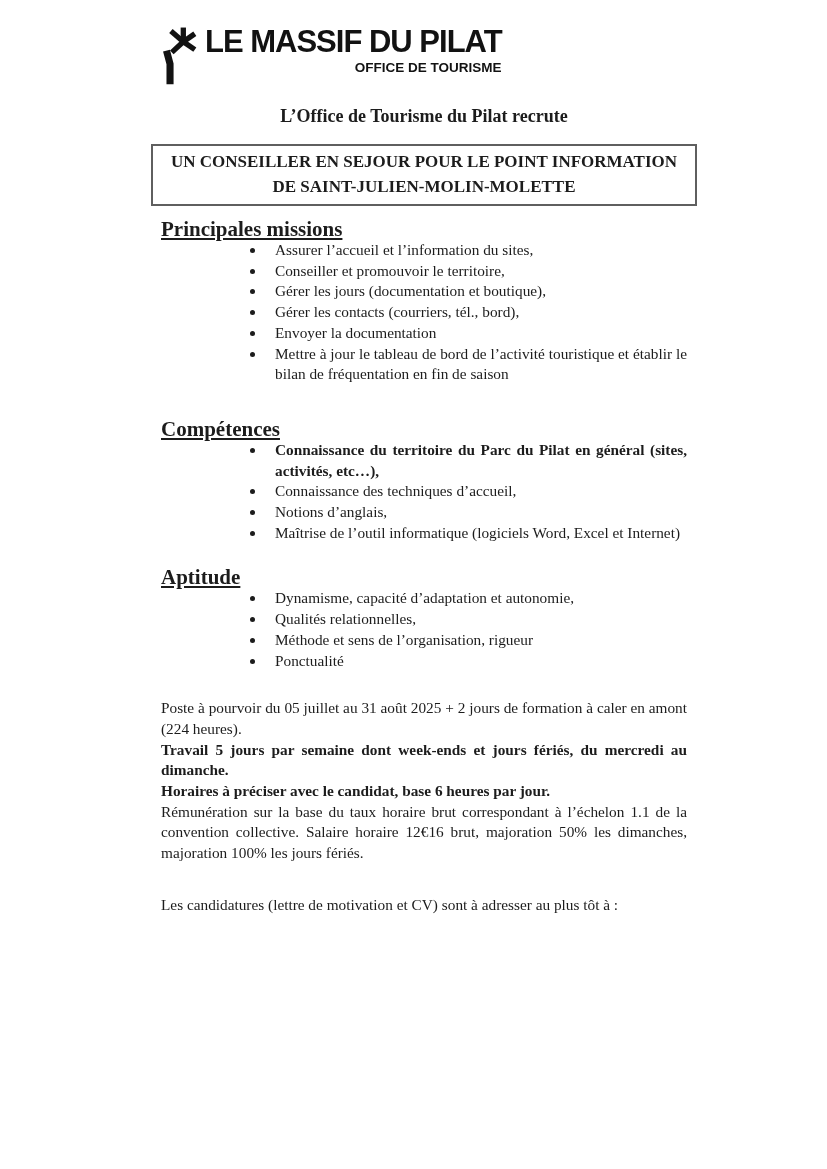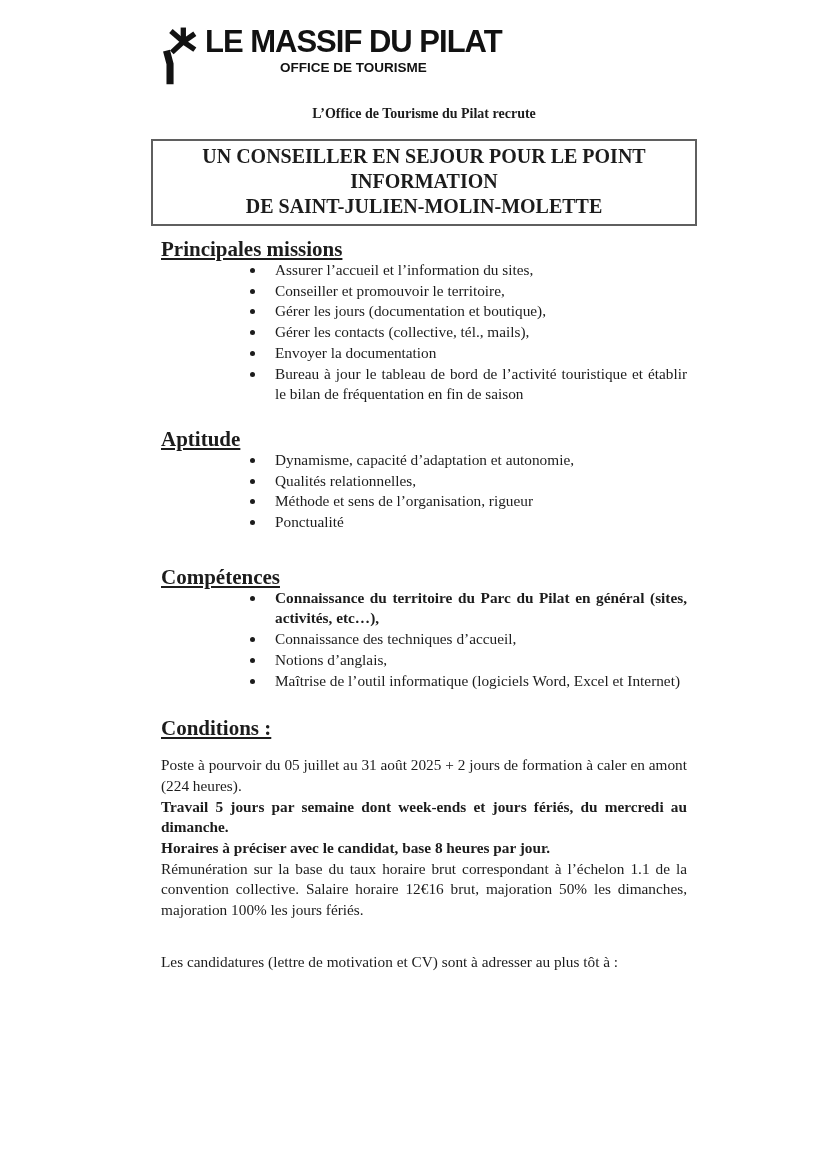--- a/index.html
+++ b/index.html
@@ -39,48 +39,48 @@
     letter-spacing:-1px;
     color:#121212;
     white-space:nowrap;
   }
   .logo-subtitle{
     font-family:"Liberation Sans","DejaVu Sans",sans-serif;
     font-weight:700;
     font-size:13.5px;
     letter-spacing:0px;
     color:#121212;
-    text-align:center;
+    text-align:right;
     margin-top:-2px;
   }
   
   .frame{
     border:2px solid var(--border);
     text-align:center;
   }
   .banner-box{
     margin-top:21px;
     padding:3px 0 4px;
   }
   .banner-text{
     font-weight:700;
     font-size:16.5px;
     text-decoration:underline;
   }
   .intro{
     margin-top:20px;
     text-align:center;
-    font-size:14px;
+    font-size:18px;
     font-weight:700;
   }
   .position-box{
     margin-top:17px;
     padding:3px 0 5px;
     font-weight:700;
-    font-size:20px;
+    font-size:17px;
     line-height:25px;
   }
   
   .content{margin:0 10px;}
   h2.sec{
     font-size:21px;
     font-weight:700;
     text-decoration:underline;
     line-height:20px;
   }
@@ -148,52 +148,51 @@
     <div>UN CONSEILLER EN SEJOUR POUR LE POINT INFORMATION</div>
     <div>DE SAINT-JULIEN-MOLIN-MOLETTE</div>
   </div>
 
   <section class="content sec-missions">
     <h2 class="sec">Principales missions</h2>
     <ul class="blist">
       <li>Assurer l’accueil et l’information du sites,</li>
       <li>Conseiller et promouvoir le territoire,</li>
       <li>Gérer les jours (documentation et boutique),</li>
-      <li>Gérer les contacts (collective, tél., mails),</li>
+      <li>Gérer les contacts (courriers, tél., bord),</li>
       <li>Envoyer la documentation</li>
-      <li class="justify">Bureau à jour le tableau de bord de l’activité touristique et établir le bilan de fréquentation en fin de saison</li>
+      <li class="justify">Mettre à jour le tableau de bord de l’activité touristique et établir le bilan de fréquentation en fin de saison</li>
     </ul>
   </section>
 
+
+  <section class="content sec-competences">
+    <h2 class="sec">Compétences</h2>
+    <ul class="blist">
+      <li class="bold justify">Connaissance du territoire du Parc du Pilat en général (sites, activités, etc…),</li>
+      <li>Connaissance des techniques d’accueil,</li>
+      <li>Notions d’anglais,</li>
+      <li>Maîtrise de l’outil informatique (logiciels Word, Excel et Internet)</li>
+    </ul>
+  </section>
 
   <section class="content sec-aptitude">
     <h2 class="sec">Aptitude</h2>
     <ul class="blist">
       <li>Dynamisme, capacité d’adaptation et autonomie,</li>
       <li>Qualités relationnelles,</li>
       <li>Méthode et sens de l’organisation, rigueur</li>
       <li>Ponctualité</li>
     </ul>
   </section>
 
-  <section class="content sec-competences">
-    <h2 class="sec">Compétences</h2>
-    <ul class="blist">
-      <li class="bold justify">Connaissance du territoire du Parc du Pilat en général (sites, activités, etc…),</li>
-      <li>Connaissance des techniques d’accueil,</li>
-      <li>Notions d’anglais,</li>
-      <li>Maîtrise de l’outil informatique (logiciels Word, Excel et Internet)</li>
-    </ul>
-  </section>
-
   <section class="content sec-conditions">
-    <h2 class="sec">Conditions :</h2>
     <p class="body-txt justify para1">Poste à pourvoir du 05 juillet au 31 août 2025 + 2 jours de formation à caler en amont (224 heures).</p>
     <p class="body-txt bold just-last">Travail 5 jours par semaine dont week-ends et jours fériés, du mercredi au dimanche.</p>
-    <p class="body-txt bold">Horaires à préciser avec le candidat, base 8 heures par jour.</p>
+    <p class="body-txt bold">Horaires à préciser avec le candidat, base 6 heures par jour.</p>
     <p class="body-txt justify">Rémunération sur la base du taux horaire brut correspondant à l’échelon 1.1 de la convention collective. Salaire horaire 12€16 brut, majoration 50% les dimanches, majoration 100% les jours fériés.</p>
   </section>
 
   <section class="content sec-application">
     <p class="body-txt">Les candidatures (lettre de motivation et CV) sont à adresser au plus tôt à :</p>
   </section>
 
 </div>
 
 </body></html>

